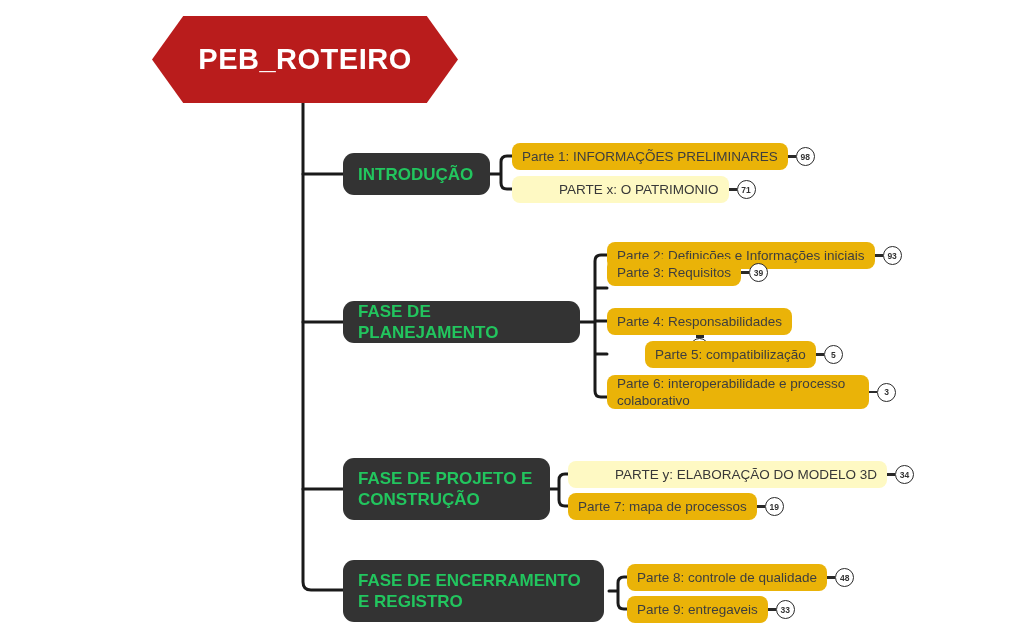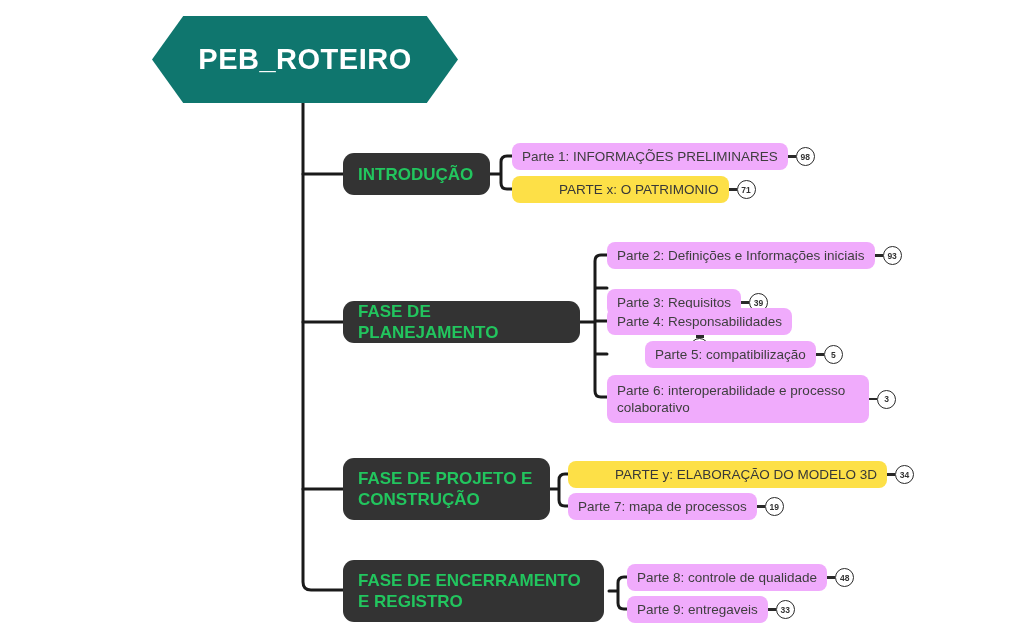--- a/index.html
+++ b/index.html
@@ -9,48 +9,48 @@
     width: 1033px; height: 640px; position: relative; overflow: hidden;
   }
   #canvas { position: absolute; inset: 0; width: 1033px; height: 640px; }
 
   
   #wires { position: absolute; left: 0; top: 0; pointer-events: none; }
 
   
   .root-node {
     position: absolute; left: 152px; top: 16px; width: 306px; height: 87px;
-    background: #0f766e;
+    background: #b91c1c;
     clip-path: polygon(0 50%, 10.2% 0, 89.8% 0, 100% 50%, 89.8% 100%, 10.2% 100%);
     display: flex; align-items: center; justify-content: center;
   }
   .root-node span {
     color: #ffffff; font-size: 29px; font-weight: bold; letter-spacing: 0.5px;
   }
 
   
   .branch-box {
     position: absolute; background: #333333; border-radius: 11px;
     display: flex; align-items: center; padding: 0 15px;
   }
   .branch-box span {
     color: #22c55e; font-size: 17px; font-weight: bold; line-height: 21px;
   }
 
   
   .child-row { position: absolute; display: flex; align-items: center; }
   .child-box {
-    background: #f0abfc; border-radius: 8px; color: #3e3e3e;
+    background: #eab308; border-radius: 8px; color: #3e3e3e;
     font-size: 13.5px; line-height: 27px; height: 27px; padding: 0 10px;
     white-space: nowrap;
   }
-  .child-box.dark { background: #fde047; color: #383838; padding-left: 47px; }
+  .child-box.dark { background: #fef9c3; color: #383838; padding-left: 47px; }
   .child-row.wrap .child-box {
     white-space: normal; height: auto; line-height: 17px;
-    padding: 7px 10px; max-width: 262px;
+    padding: 0 10px; max-width: 262px;
   }
   .badge-dash { width: 8px; height: 2.5px; background: #2a2a2a; }
   .badge {
     width: 19px; height: 19px; border-radius: 50%;
     background: #ffffff; border: 1.5px solid #2a2a2a;
     color: #333333; font-size: 8.5px; font-weight: bold;
     display: flex; align-items: center; justify-content: center;
     flex: 0 0 auto;
   }
 </style>
@@ -101,21 +101,21 @@
     <div class="child-box dark">PARTE x: O PATRIMONIO</div>
     <div class="badge-dash"></div>
     <div class="badge">71</div>
   </div>
 
   <div class="child-row" style="left:607px; top:242px;">
     <div class="child-box">Parte 2: Definições e Informações iniciais</div>
     <div class="badge-dash"></div>
     <div class="badge">93</div>
   </div>
-  <div class="child-row" style="left:607px; top:289px;">
+  <div class="child-row" style="left:607px; top:259px;">
     <div class="child-box">Parte 3: Requisitos</div>
     <div class="badge-dash"></div>
     <div class="badge">39</div>
   </div>
   <div class="child-row" style="left:607px; top:308px;flex-direction:column;">
     <div class="child-box">Parte 4: Responsabilidades</div>
     <div class="badge-dash"></div>
     <div class="badge">34</div>
   </div>
   <div class="child-row" style="left:607px; top:341px;padding-left:38px;">

